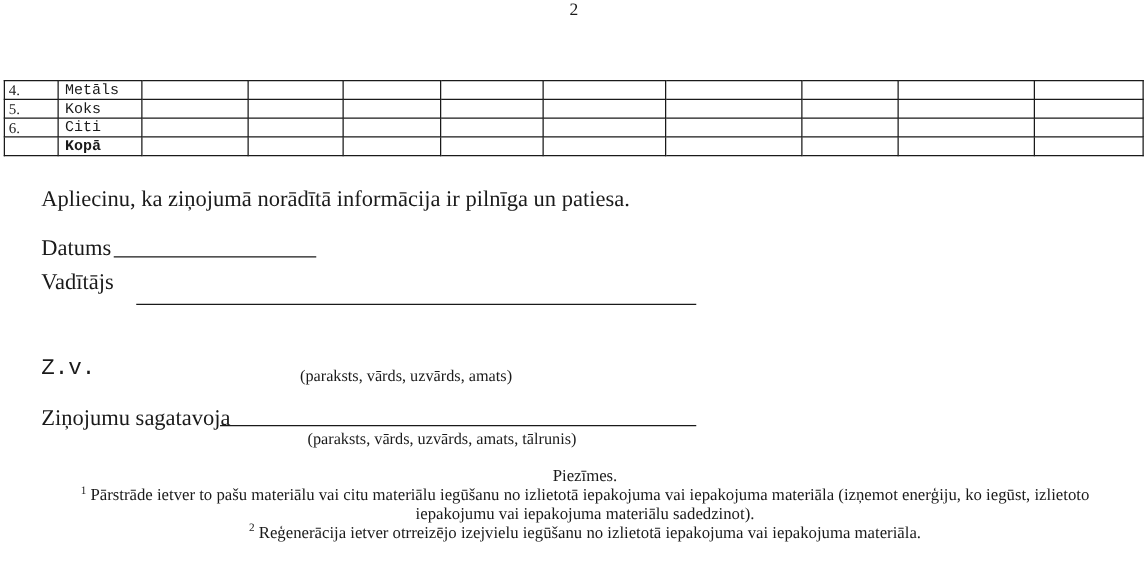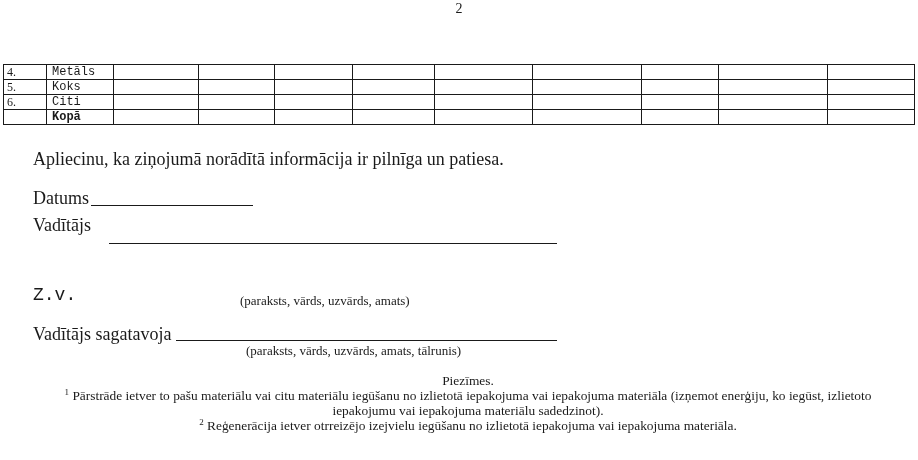--- a/index.html
+++ b/index.html
@@ -109,21 +109,21 @@
 
 <div class="line" style="left:33px; top:189px;">Datums</div>
 <div class="underline" style="left:91px; top:205px; width:162px;"></div>
 
 <div class="line" style="left:33px; top:216px;">Vadītājs</div>
 <div class="underline" style="left:109px; top:243px; width:448px;"></div>
 <div class="caption" style="left:240px; top:248px;margin-top:45px;">(paraksts, vārds, uzvārds, amats)</div>
 
 <div class="line" style="left:33px; top:286px;font-family:Liberation Mono, monospace;">Z.v.</div>
 
-<div class="line" style="left:33px; top:325px;">Vadītājs sagatavoja</div>
+<div class="line" style="left:33px; top:325px;">Ziņojumu sagatavoja</div>
 <div class="underline" style="left:176px; top:340px; width:381px;"></div>
 <div class="caption" style="left:246px; top:343px;">(paraksts, vārds, uzvārds, amats, tālrunis)</div>
 
 <div class="notes">
   <p>Piezīmes.</p>
   <p><sup>1</sup><span> Pārstrāde ietver to pašu materiālu vai citu materiālu iegūšanu no izlietotā iepakojuma vai iepakojuma materiāla (izņemot enerģiju, ko iegūst, izlietoto iepakojumu vai iepakojuma materiālu sadedzinot).</span></p>
   <p><sup>2</sup><span> Reģenerācija ietver otrreizējo izejvielu iegūšanu no izlietotā iepakojuma vai iepakojuma materiāla.</span></p>
 </div>
 
 </body></html>

